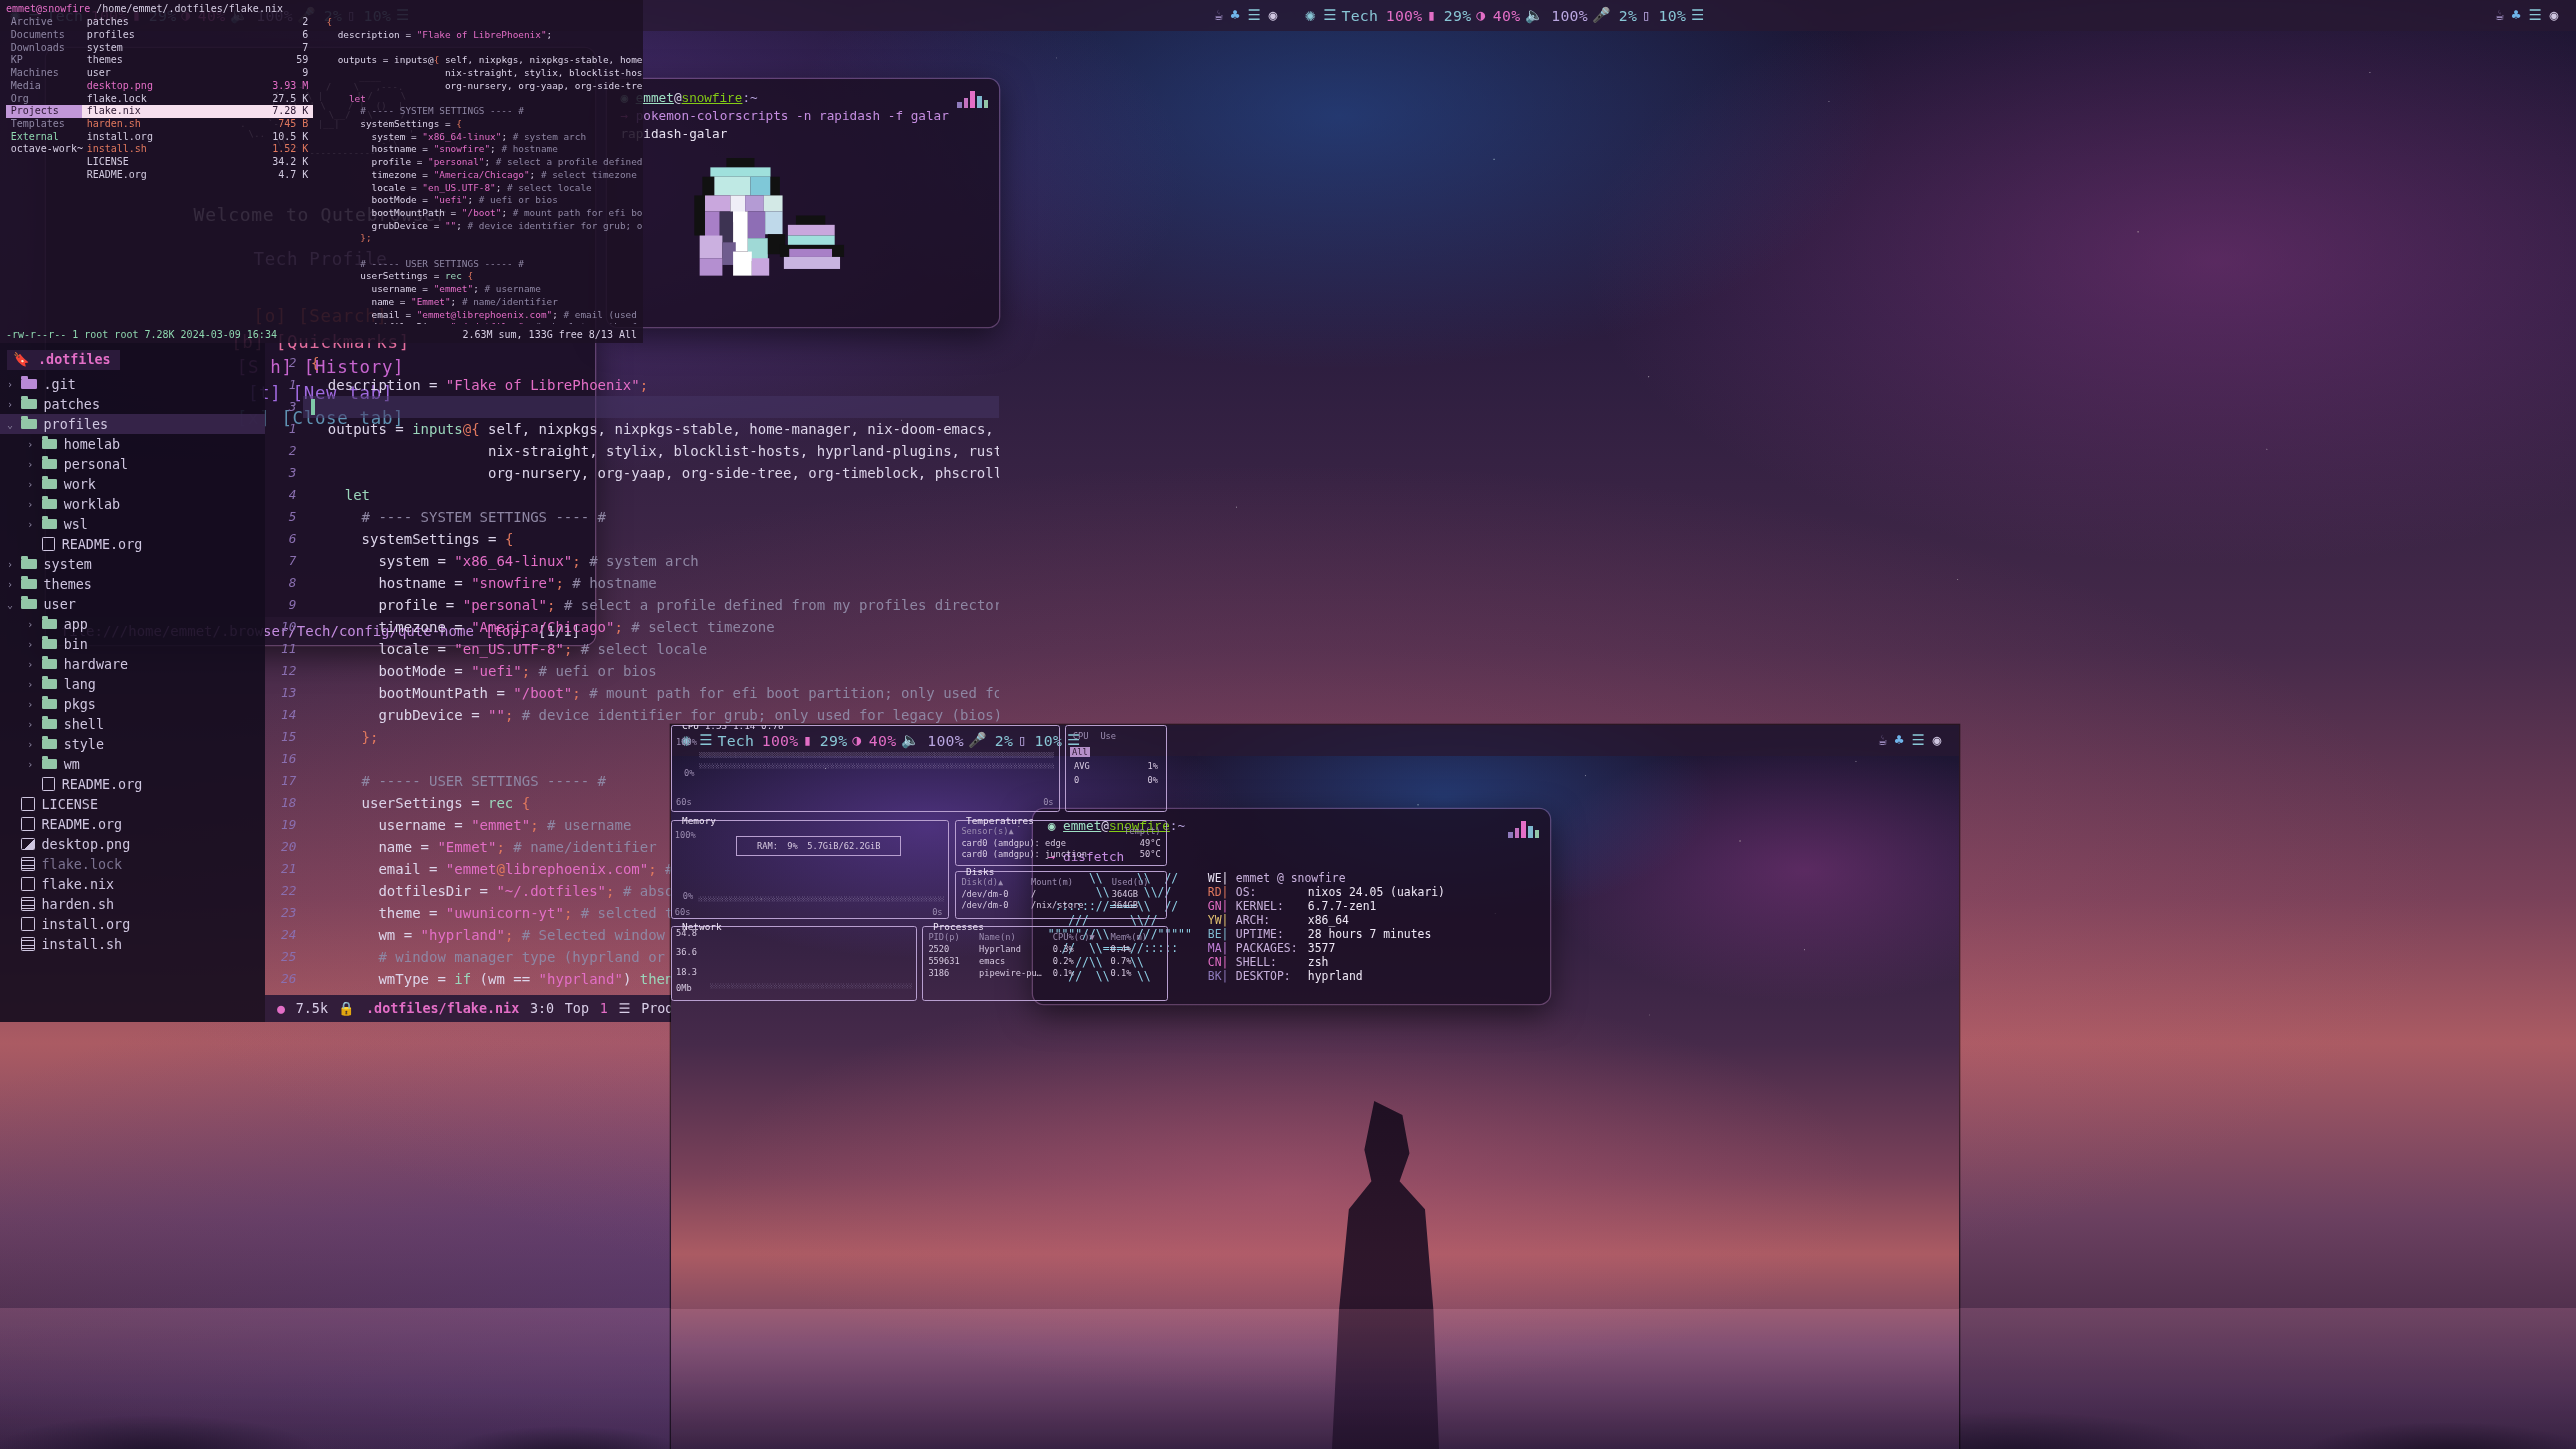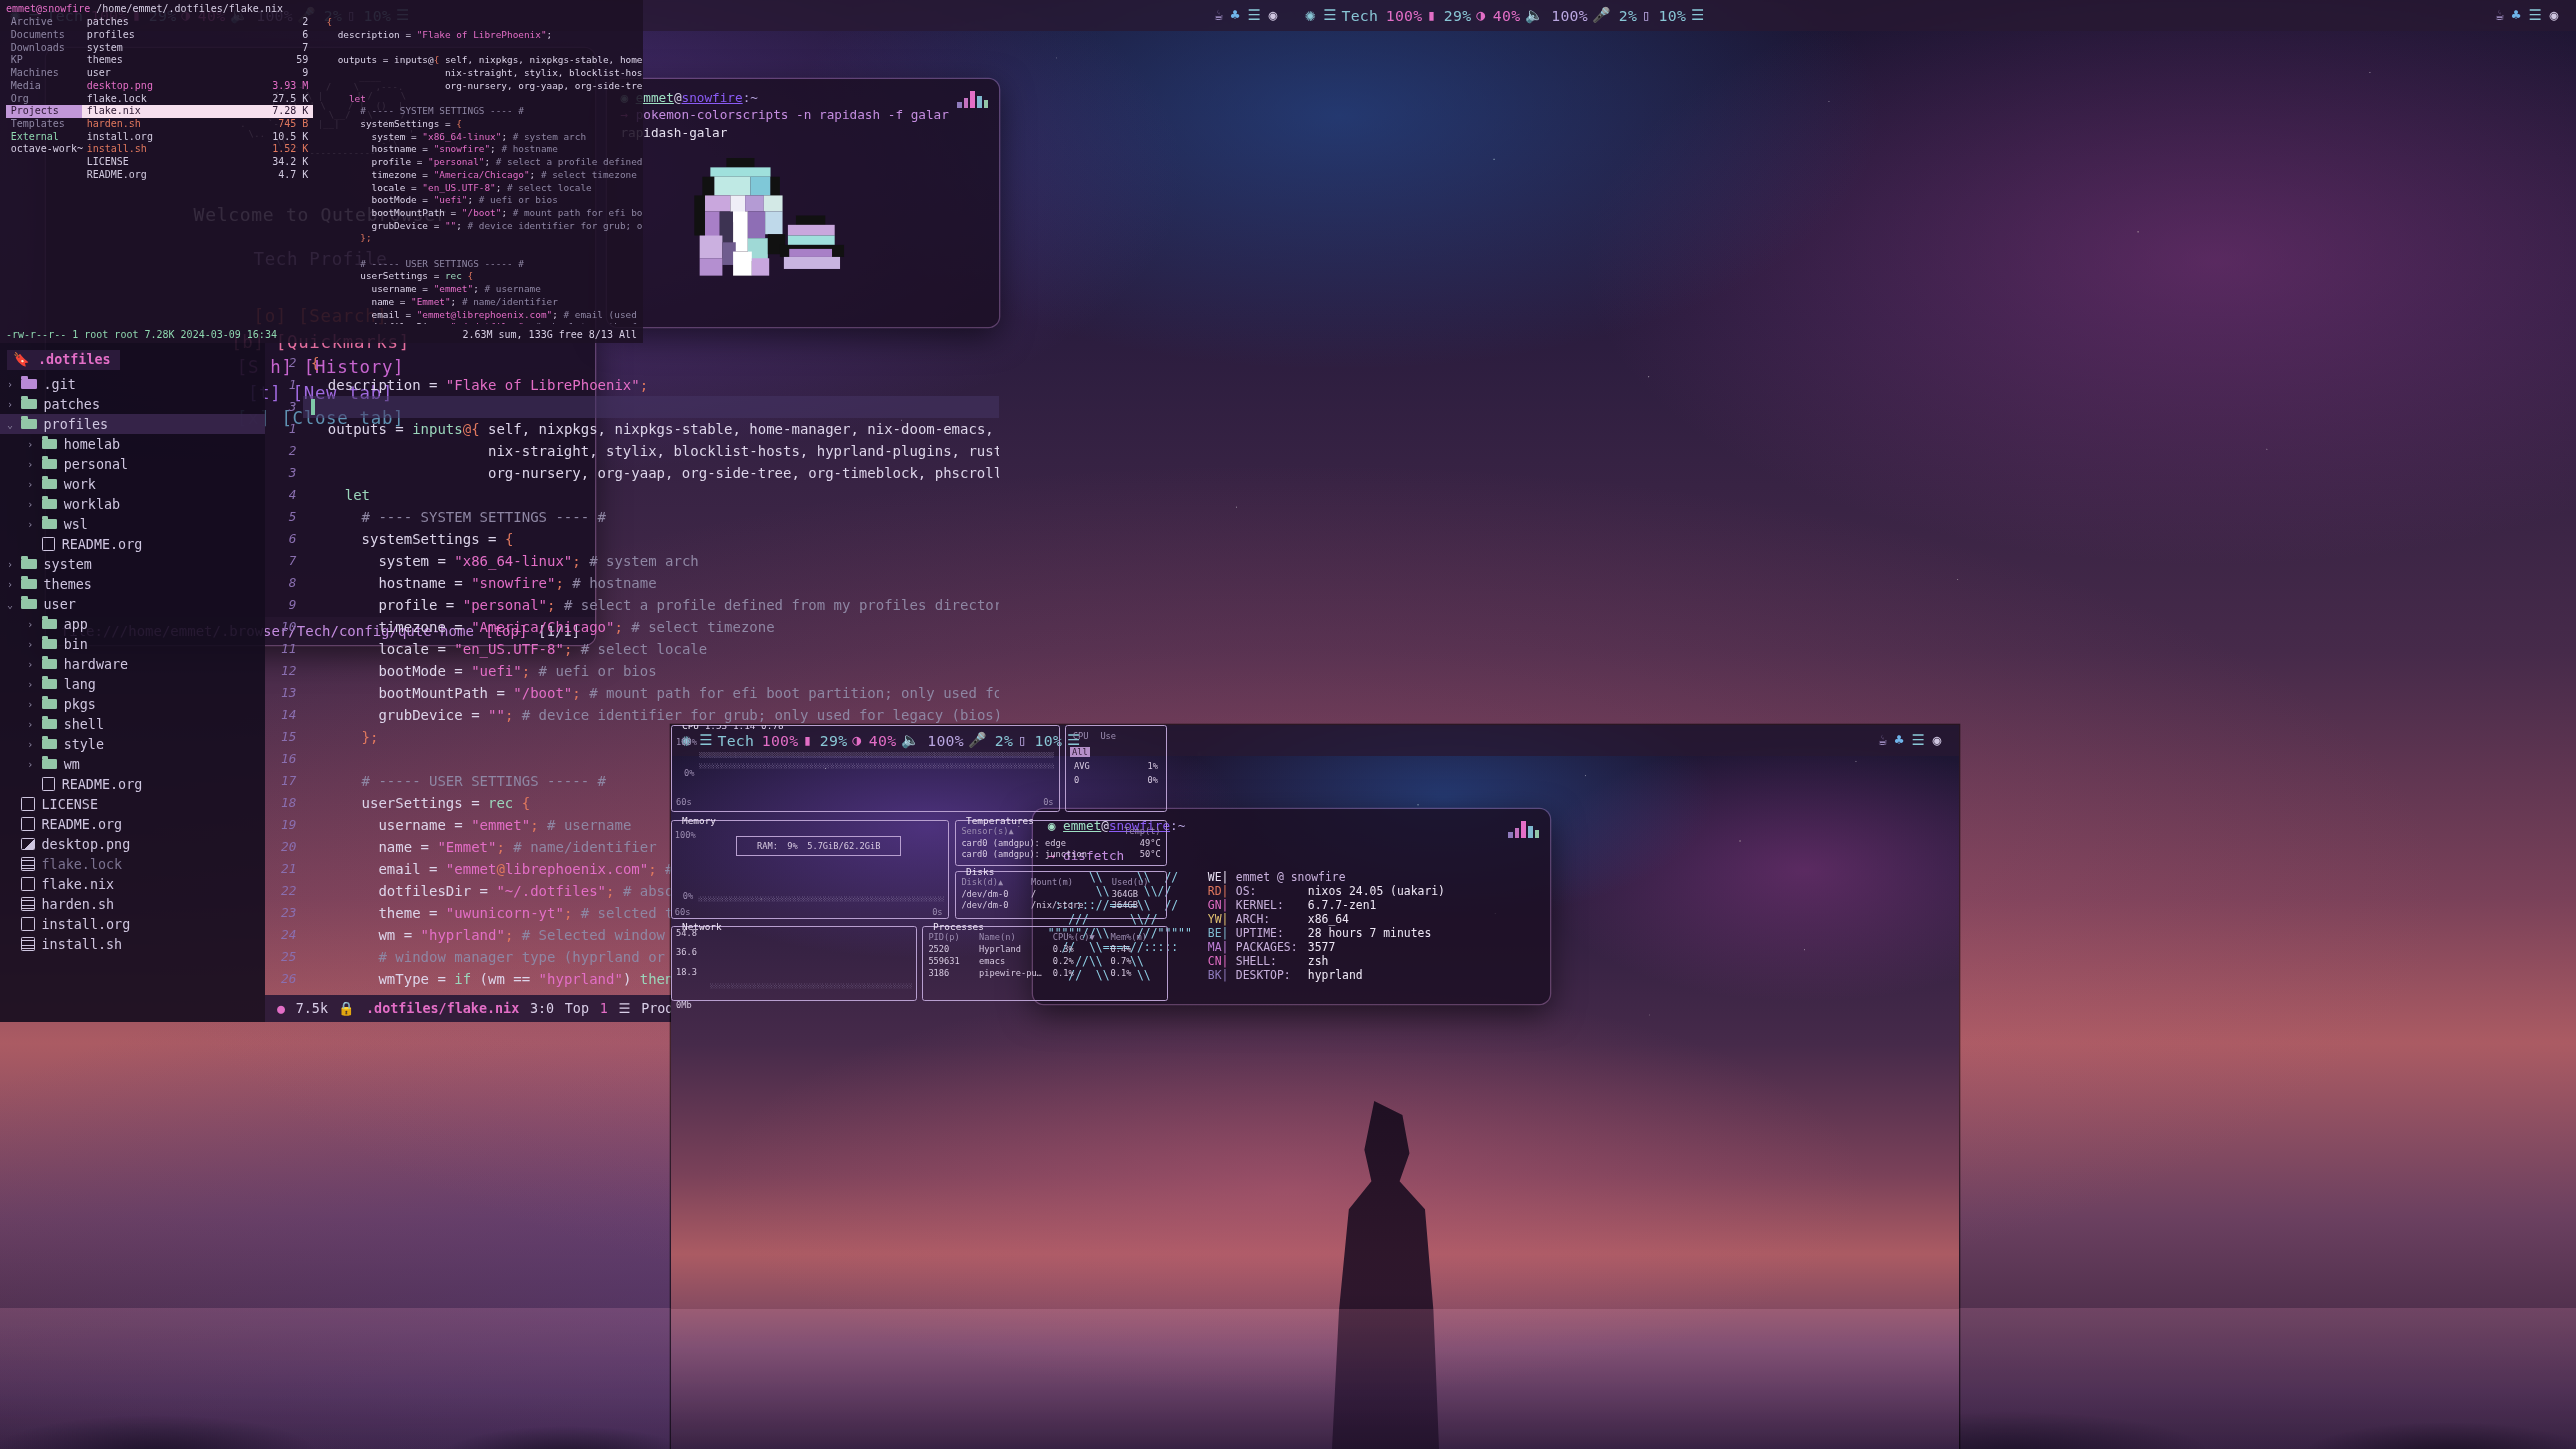--- a/index.html
+++ b/index.html
@@ -96,21 +96,21 @@
   #qute .status .pos { color:#e36ec6; }
   #qute .status .cnt { color:#cfc6e0; }
 
   
   #pokemon { left:607px; top:79px; width:392px; height:248px; }
   #pokemon .body { padding:10.7px 13.4px; position:relative; height:100%;}
   .prompt-line { font-size:12.7px; }
   .pr-dot { color:#a7e3c8; }
   .pr-user { color:#9fe0c4; text-decoration:underline; }
   .pr-at { color:#d7cfe4; }
-  .pr-host { color:#8b5cf6; text-decoration:underline; }
+  .pr-host { color:#84cc16; text-decoration:underline;font-family:Liberation Mono, monospace; }
   .pr-path { color:#b9a6e0; }
   .cmd-arrow { color:#e36ec6; }
   .cmd-txt { color:#c58de0; }
   .out-txt { color:#e6e0ef; font-size:12.7px;}
   .bars-ico { position:absolute; right:10.7px; top:12px; display:flex; align-items:flex-end; gap:2px; height:17.4px;}
   .bars-ico i { display:block; width:4.7px; background:#b08bd0; }
 
   
   #ranger { left:612px; top:335px; width:643px; height:343px; border-radius:6.7px;
             box-shadow: 0 0 0 1.3px rgba(200,140,210,.30), 0 9.4px 32px rgba(0,0,0,.55); }
@@ -1157,21 +1157,21 @@
         <span>364GB</span>
       </div>
     </div>
 
     <div class="bx" style="left:0;top:201px;width:246px;height:75px">
       <div class="ttl">Network</div>
       <div style="position:absolute;left:4px;top:1px">
         <div>54.8</div>
         <div style="margin-top:9.4px">36.6</div>
         <div style="margin-top:9.4px">18.3</div>
-        <div style="margin-top:23px">0Mb</div>
+        <div style="margin-top:6px">0Mb</div>
       </div>
       <div class="graphrow" style="position:absolute;left:38px;right:4px;top:56px;opacity:.55">░░░░░░░░░░░░░░░░░░░░░░░░░░░░░░░░░░░░░░░░░░░░░░░░░░</div>
     </div>
 
     <div class="bx" style="left:251px;top:201px;width:246px;height:75px">
       <div class="ttl">Processes</div>
       <div class="tbl dim2" style="padding:5.4px 5.4px 0">
         <span style="width:44px">PID(p)</span>
         <span style="width:67px">Name(n)</span>
         <span style="width:51px">CPU%(c)▼</span>

